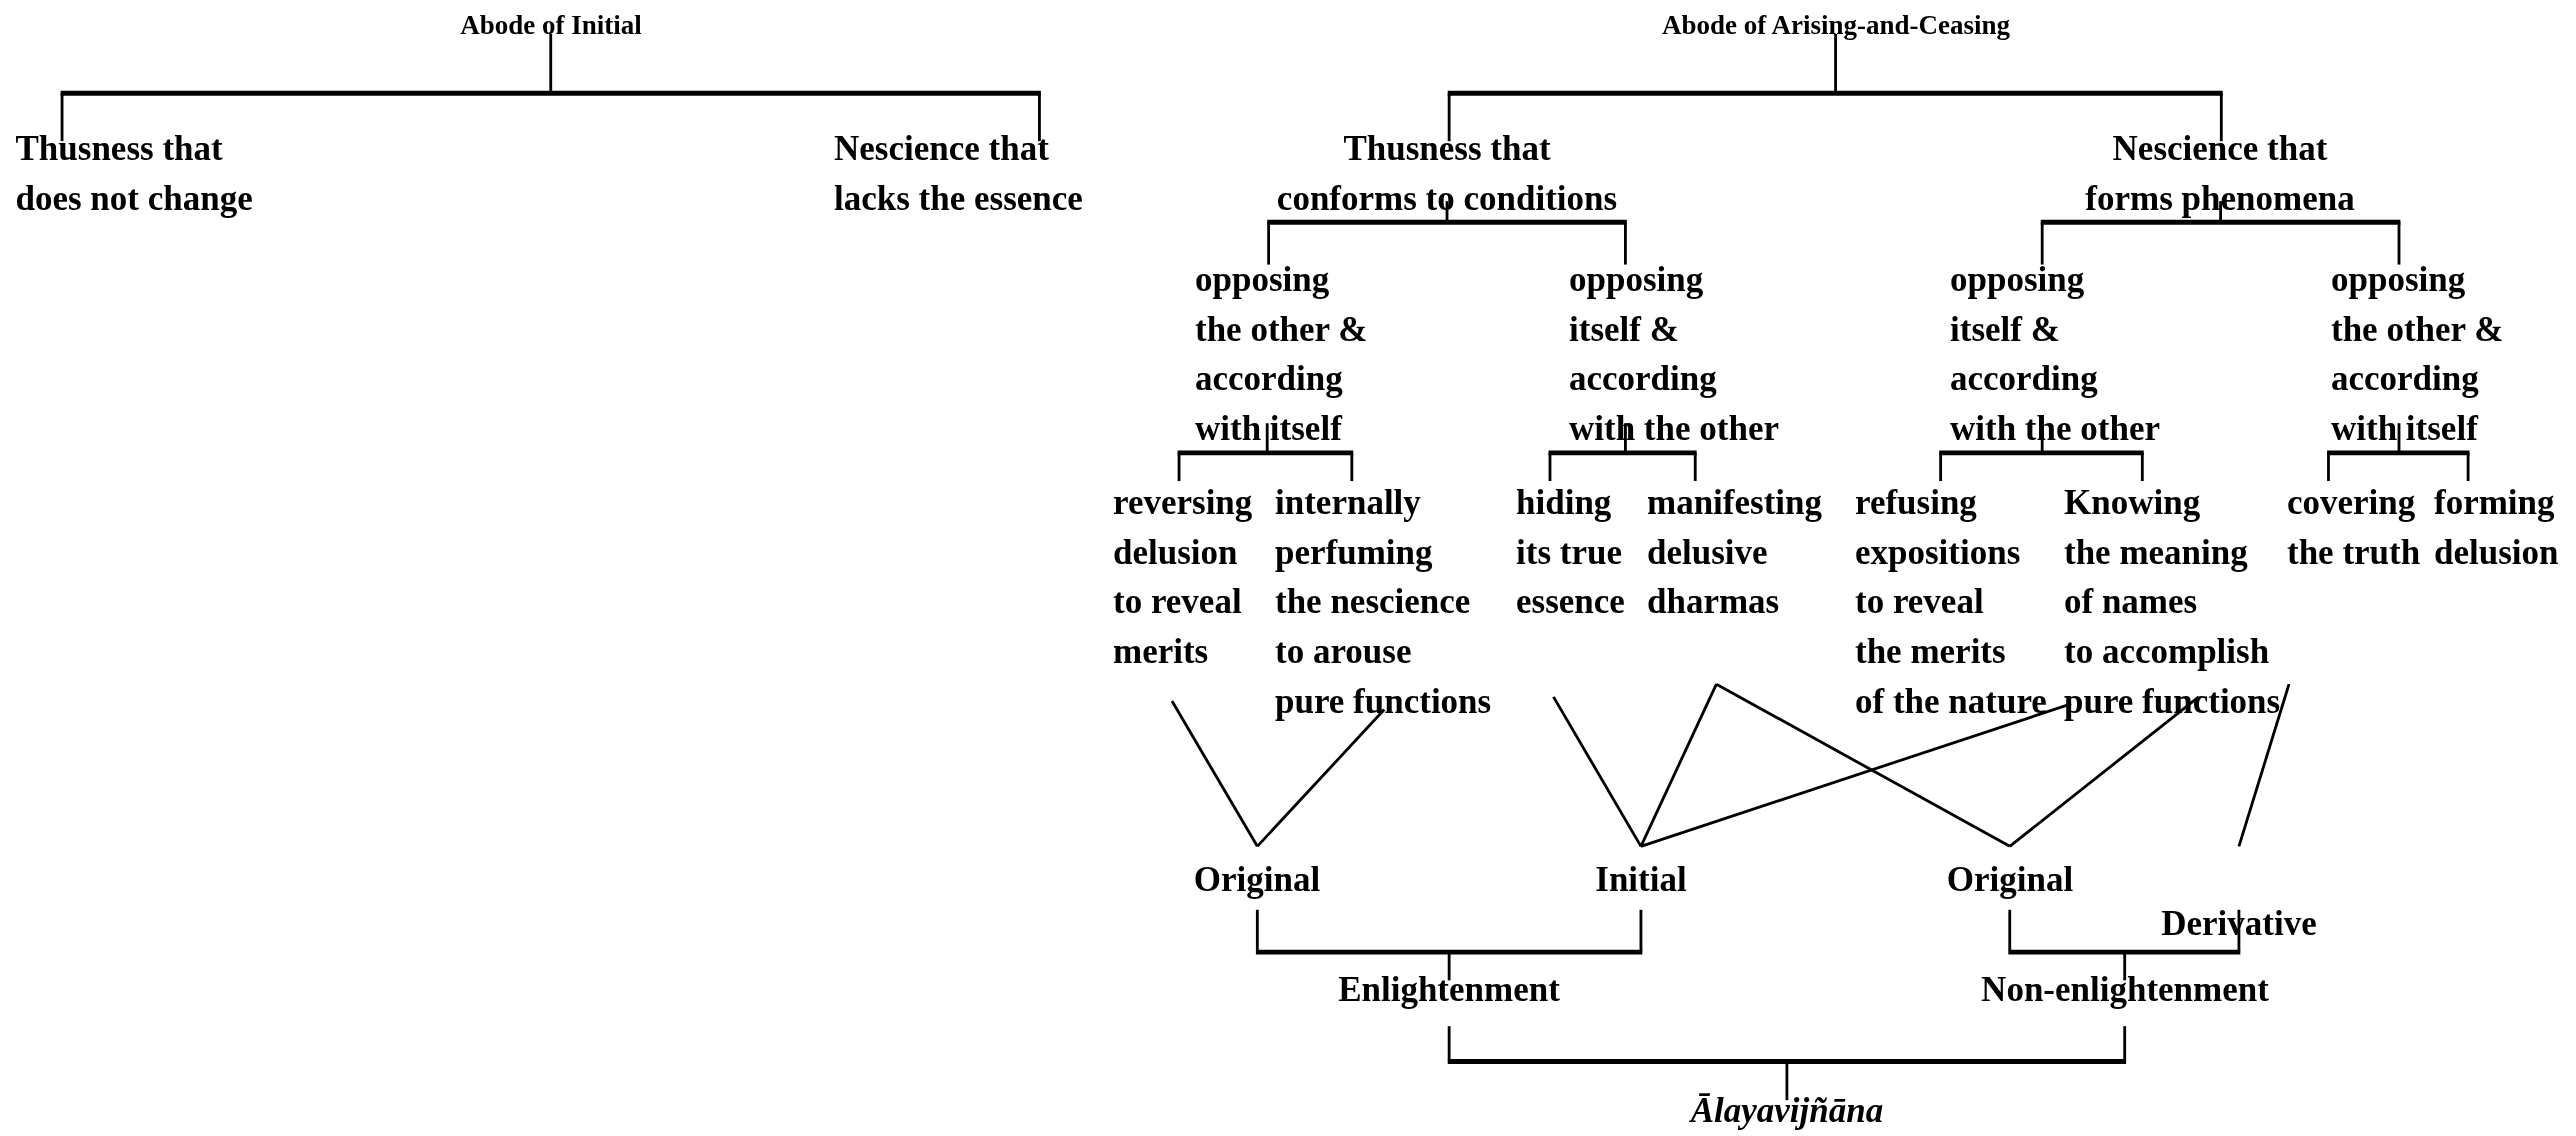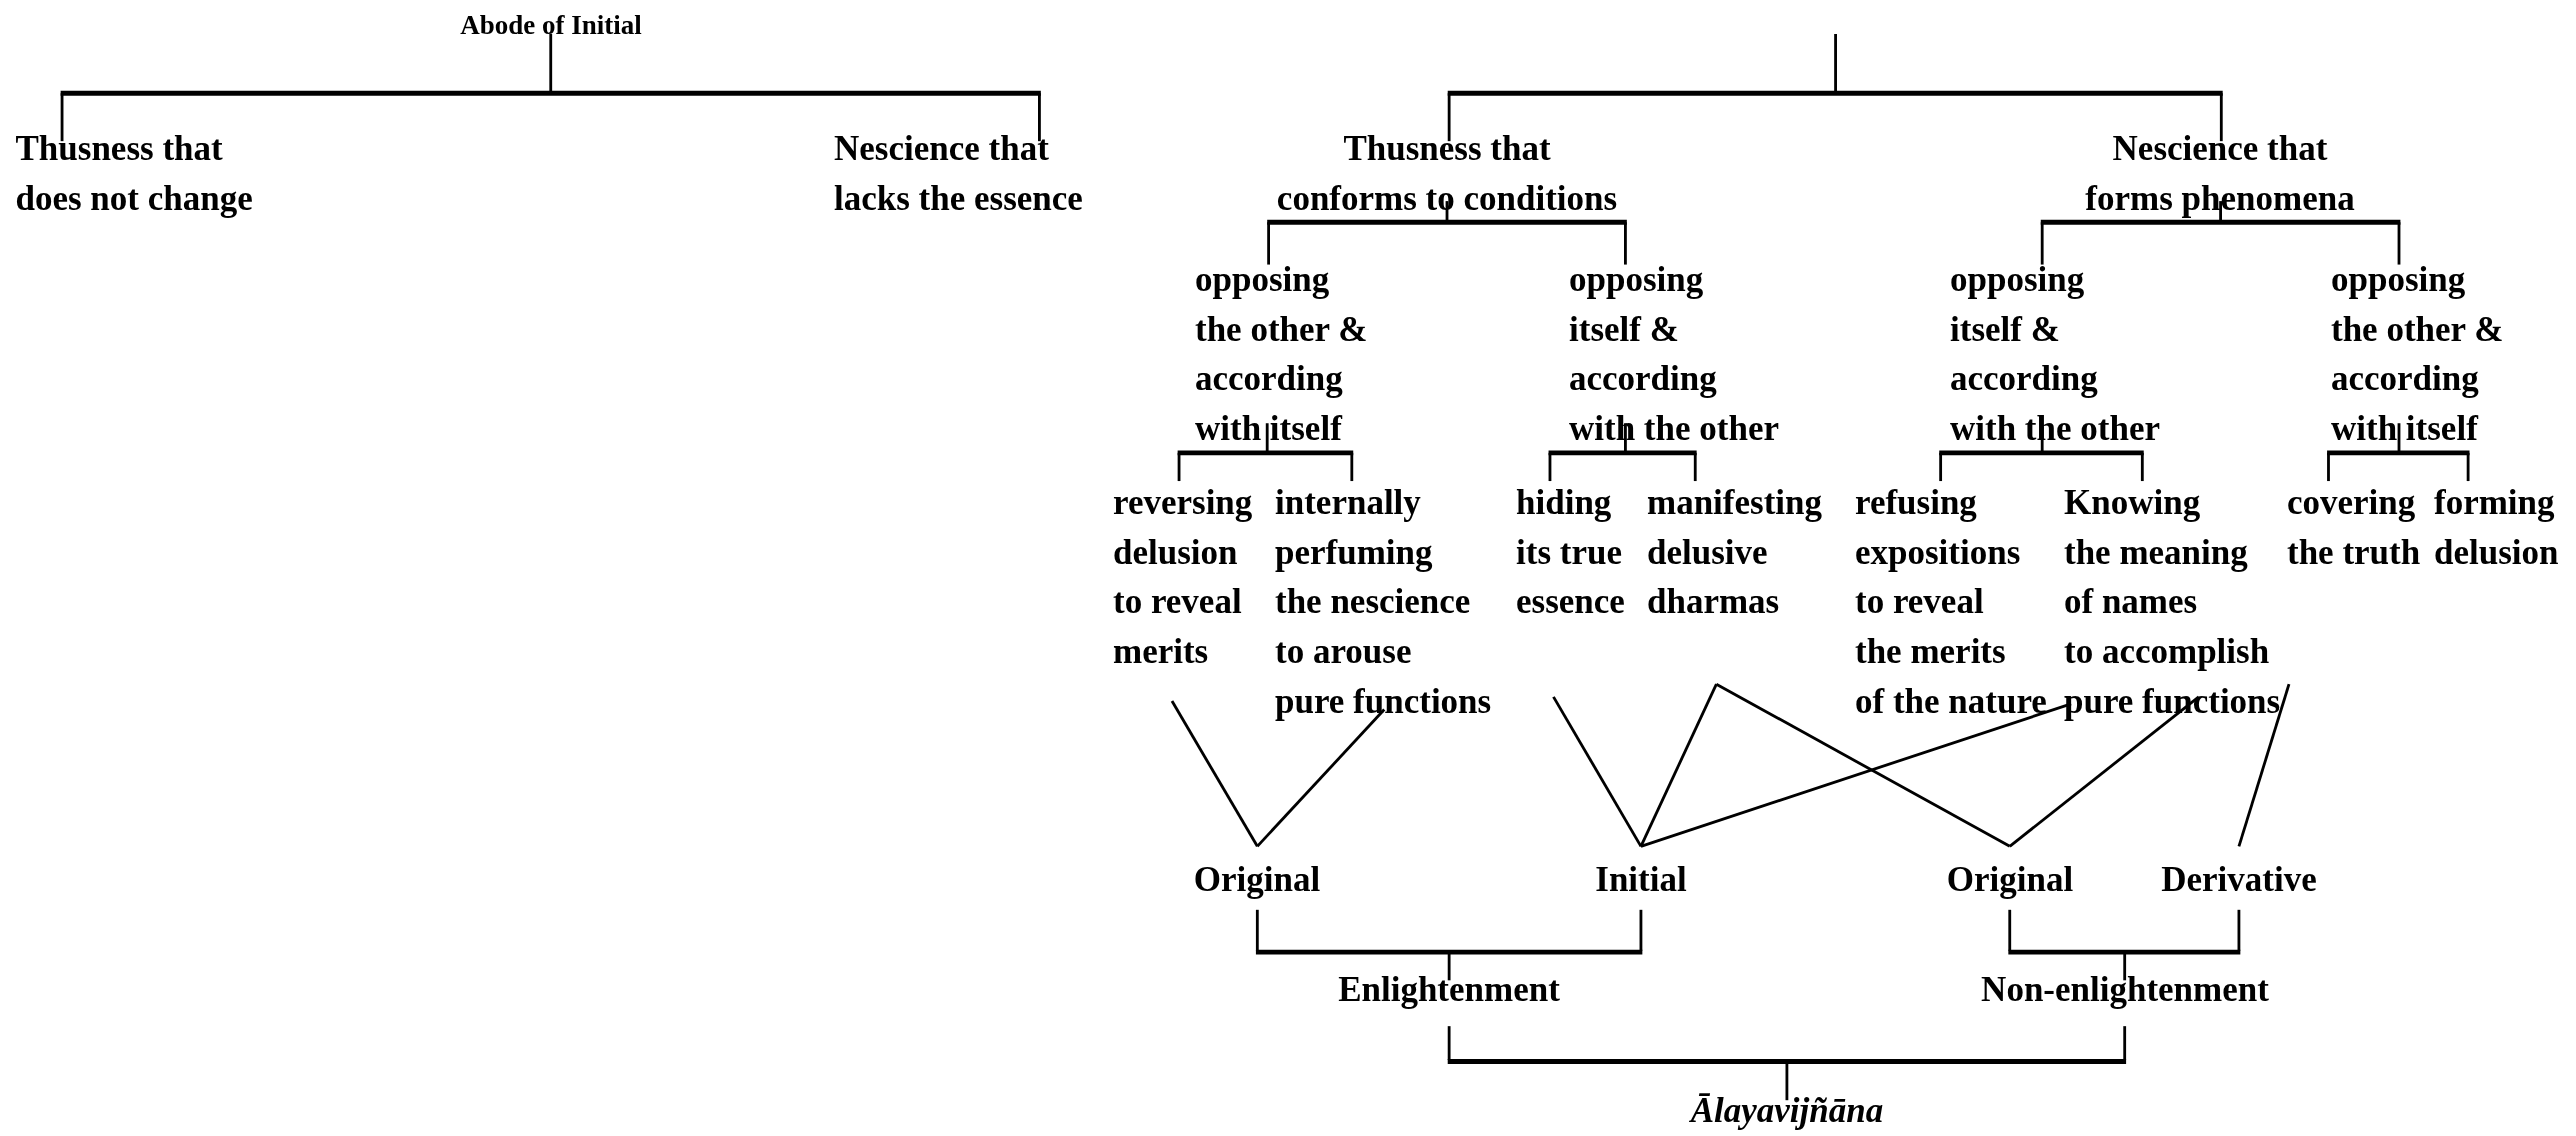--- a/index.html
+++ b/index.html
@@ -101,20 +101,21 @@
   </svg>
 
   <div class="node ctr fs38" style="left:551px;top:5.6px;">Abode of Initial</div>
 
   <div class="node lead" style="left:15.5px;top:124px;width:296px;">Thusness that
 does not change</div>
 
   <div class="node lead" style="left:834px;top:124px;width:324px;">Nescience that
 lacks the essence</div>
 
+  <div class="node ctr fs38" style="left:1836px;top:5.6px;">Abode of Arising-and-Ceasing</div>
 
   <div class="node ctr" style="left:1447px;top:124px;width:395px;">Thusness that
 conforms to conditions</div>
 
   <div class="node ctr" style="left:2220px;top:124px;width:338px;">Nescience that
 forms phenomena</div>
 
   <div class="node lead" style="left:1195px;top:255px;width:212px;">opposing
 the other &amp;
 according
@@ -171,21 +172,21 @@
 
   <div class="node lead" style="left:2420px;top:478px;width:148px;margin-left:14px;">forming
 delusion</div>
 
   <div class="node ctr" style="left:1257px;top:855px;width:183px;">Original</div>
 
   <div class="node ctr" style="left:1641px;top:855px;width:169px;">Initial</div>
 
   <div class="node ctr" style="left:2010px;top:855px;width:183px;">Original</div>
 
-  <div class="node ctr" style="left:2239px;top:855px;width:212px;">Derivative</div>
+  <div class="node ctr" style="left:2239px;top:899px;width:212px;">Derivative</div>
 
   <div class="node ctr" style="left:1449px;top:965px;width:310px;">Enlightenment</div>
 
   <div class="node ctr" style="left:2125px;top:965px;width:395px;">Non-enlightenment</div>
 
   <div class="node ctr ital" style="left:1787px;top:1086px;width:310px;">Ālayavijñāna</div>
 
 </div>
 
 

